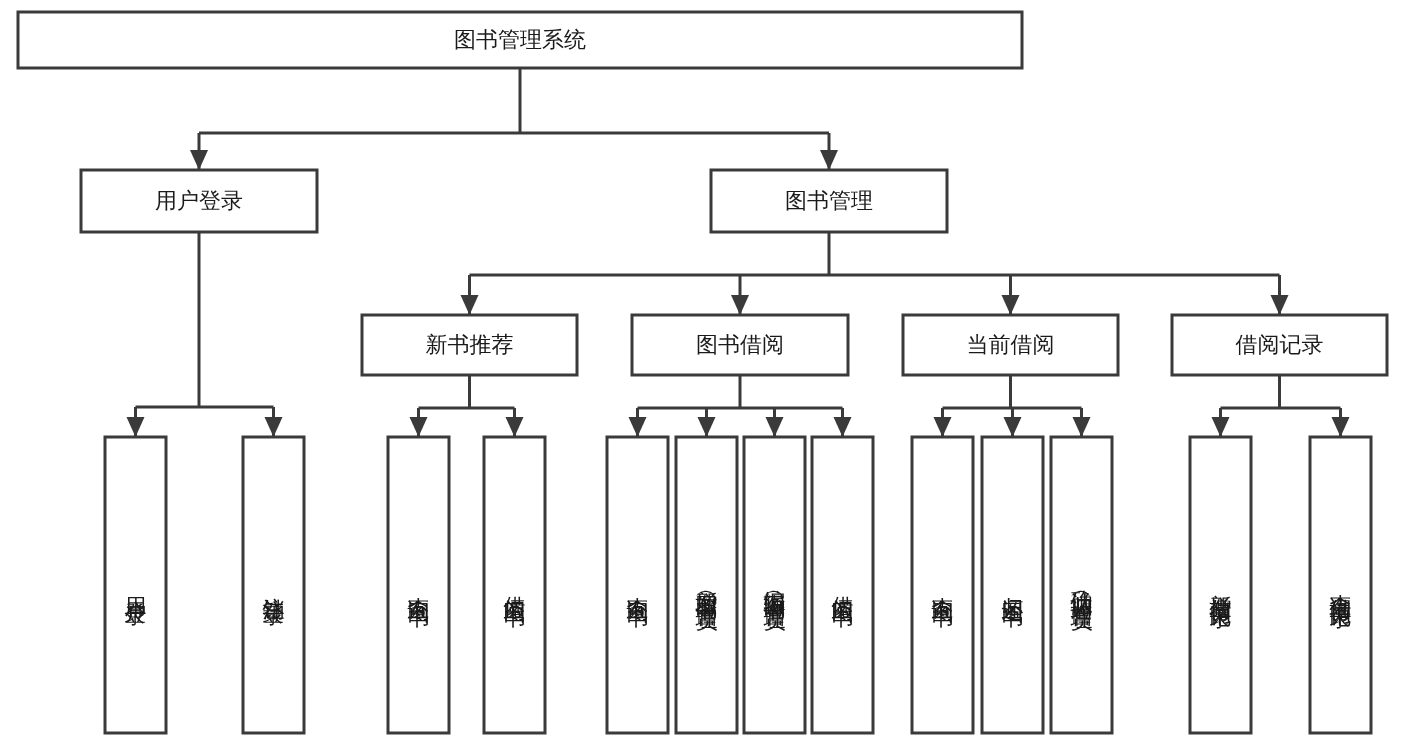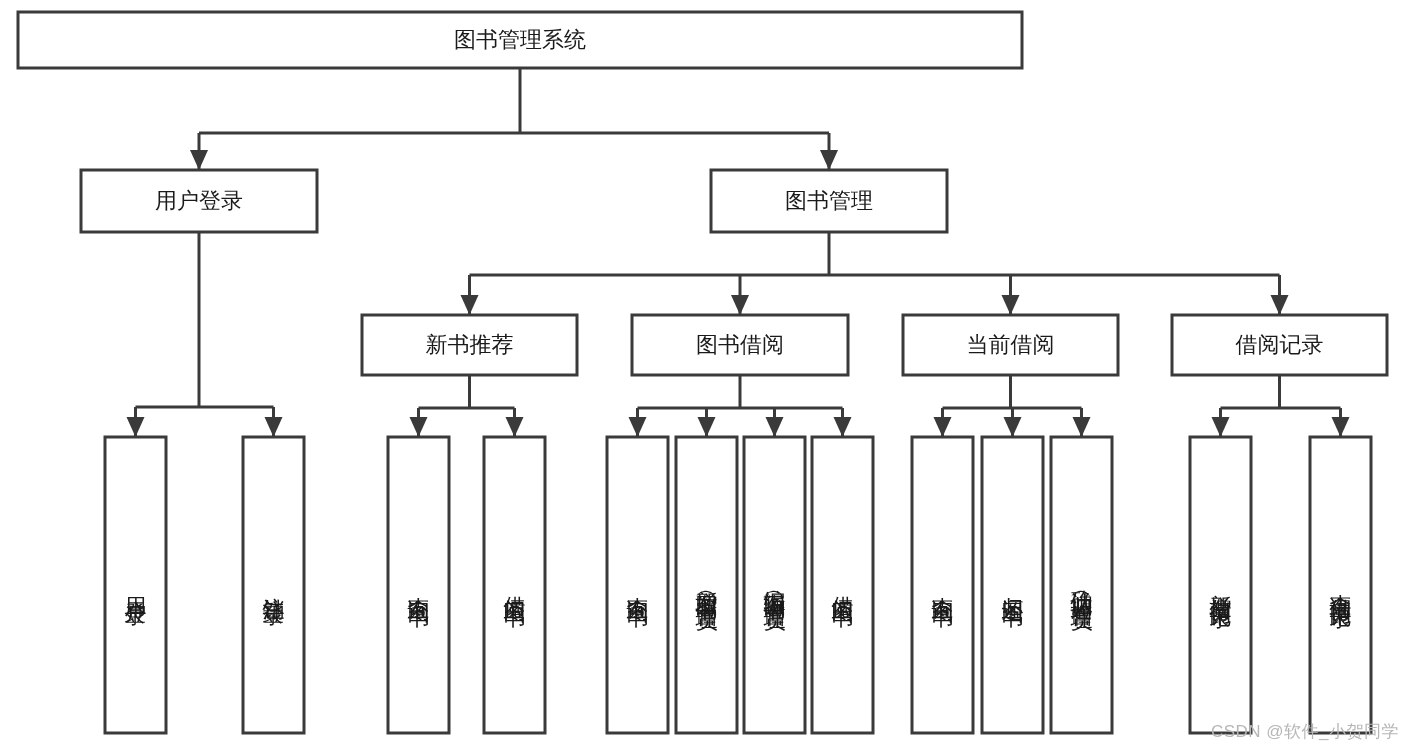--- a/index.html
+++ b/index.html
@@ -208,15 +208,14 @@
         <span class="leaf-label-v">确认归还（管理员）</span>
       </div>
       <div class="leaf-label-box" style="left: 1190px; top: 437px; width: 61px; height: 296px;">
         <span class="leaf-label-v">新增借阅记录</span>
       </div>
       <div class="leaf-label-box" style="left: 1310px; top: 437px; width: 61px; height: 296px;">
         <span class="leaf-label-v">查询借阅记录</span>
       </div>
     </div>
 
-  <div id="watermark">CSDN @软件_小贺同学</div>
 
 </div>
 
 </body></html>

